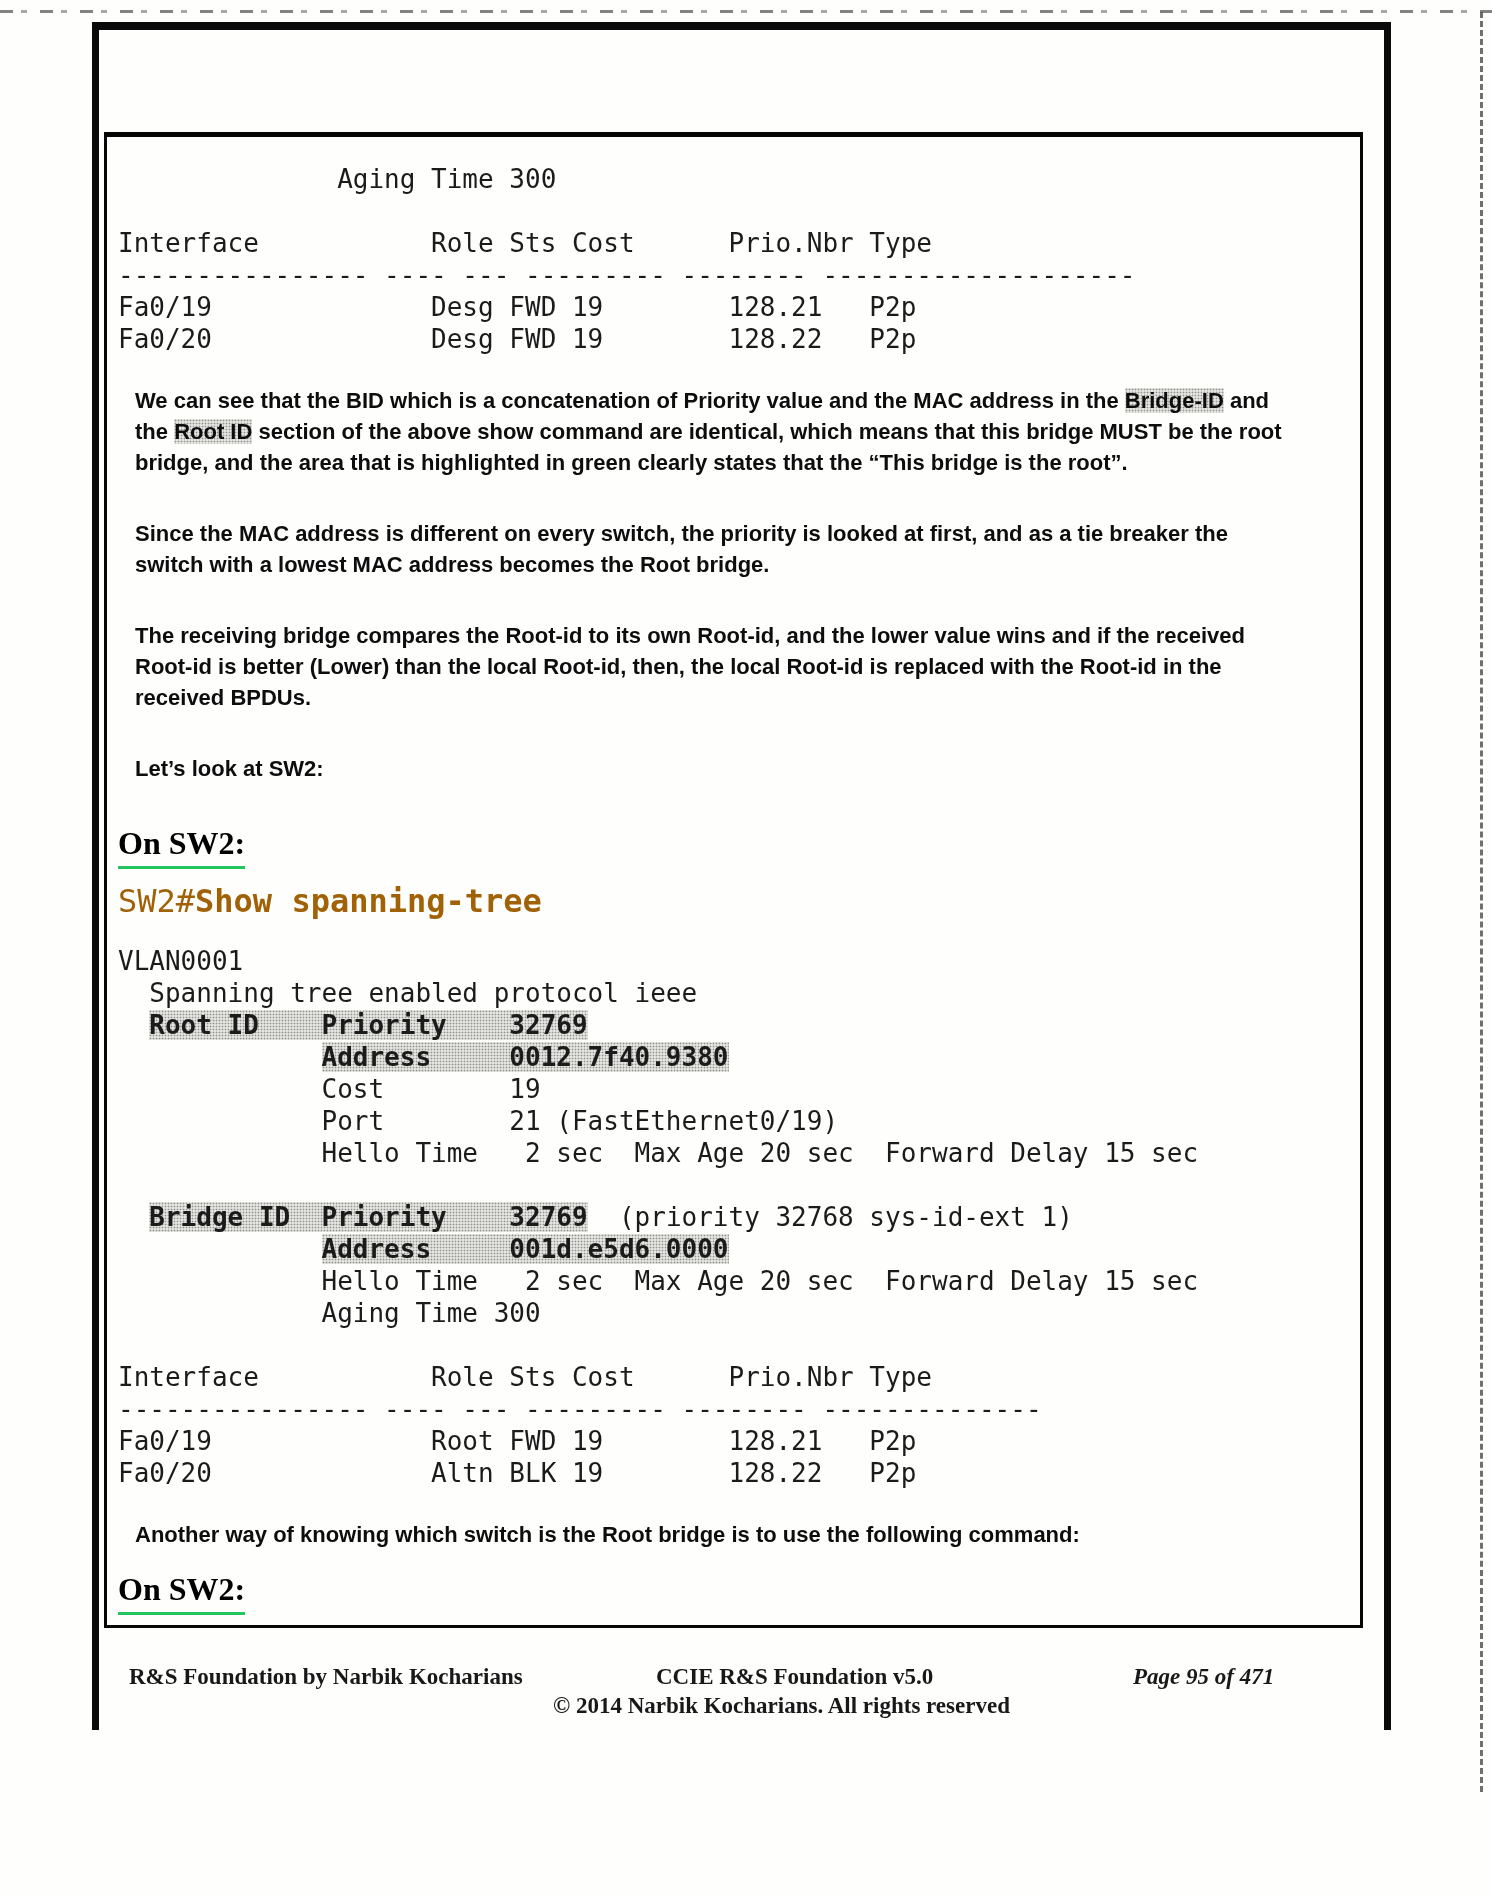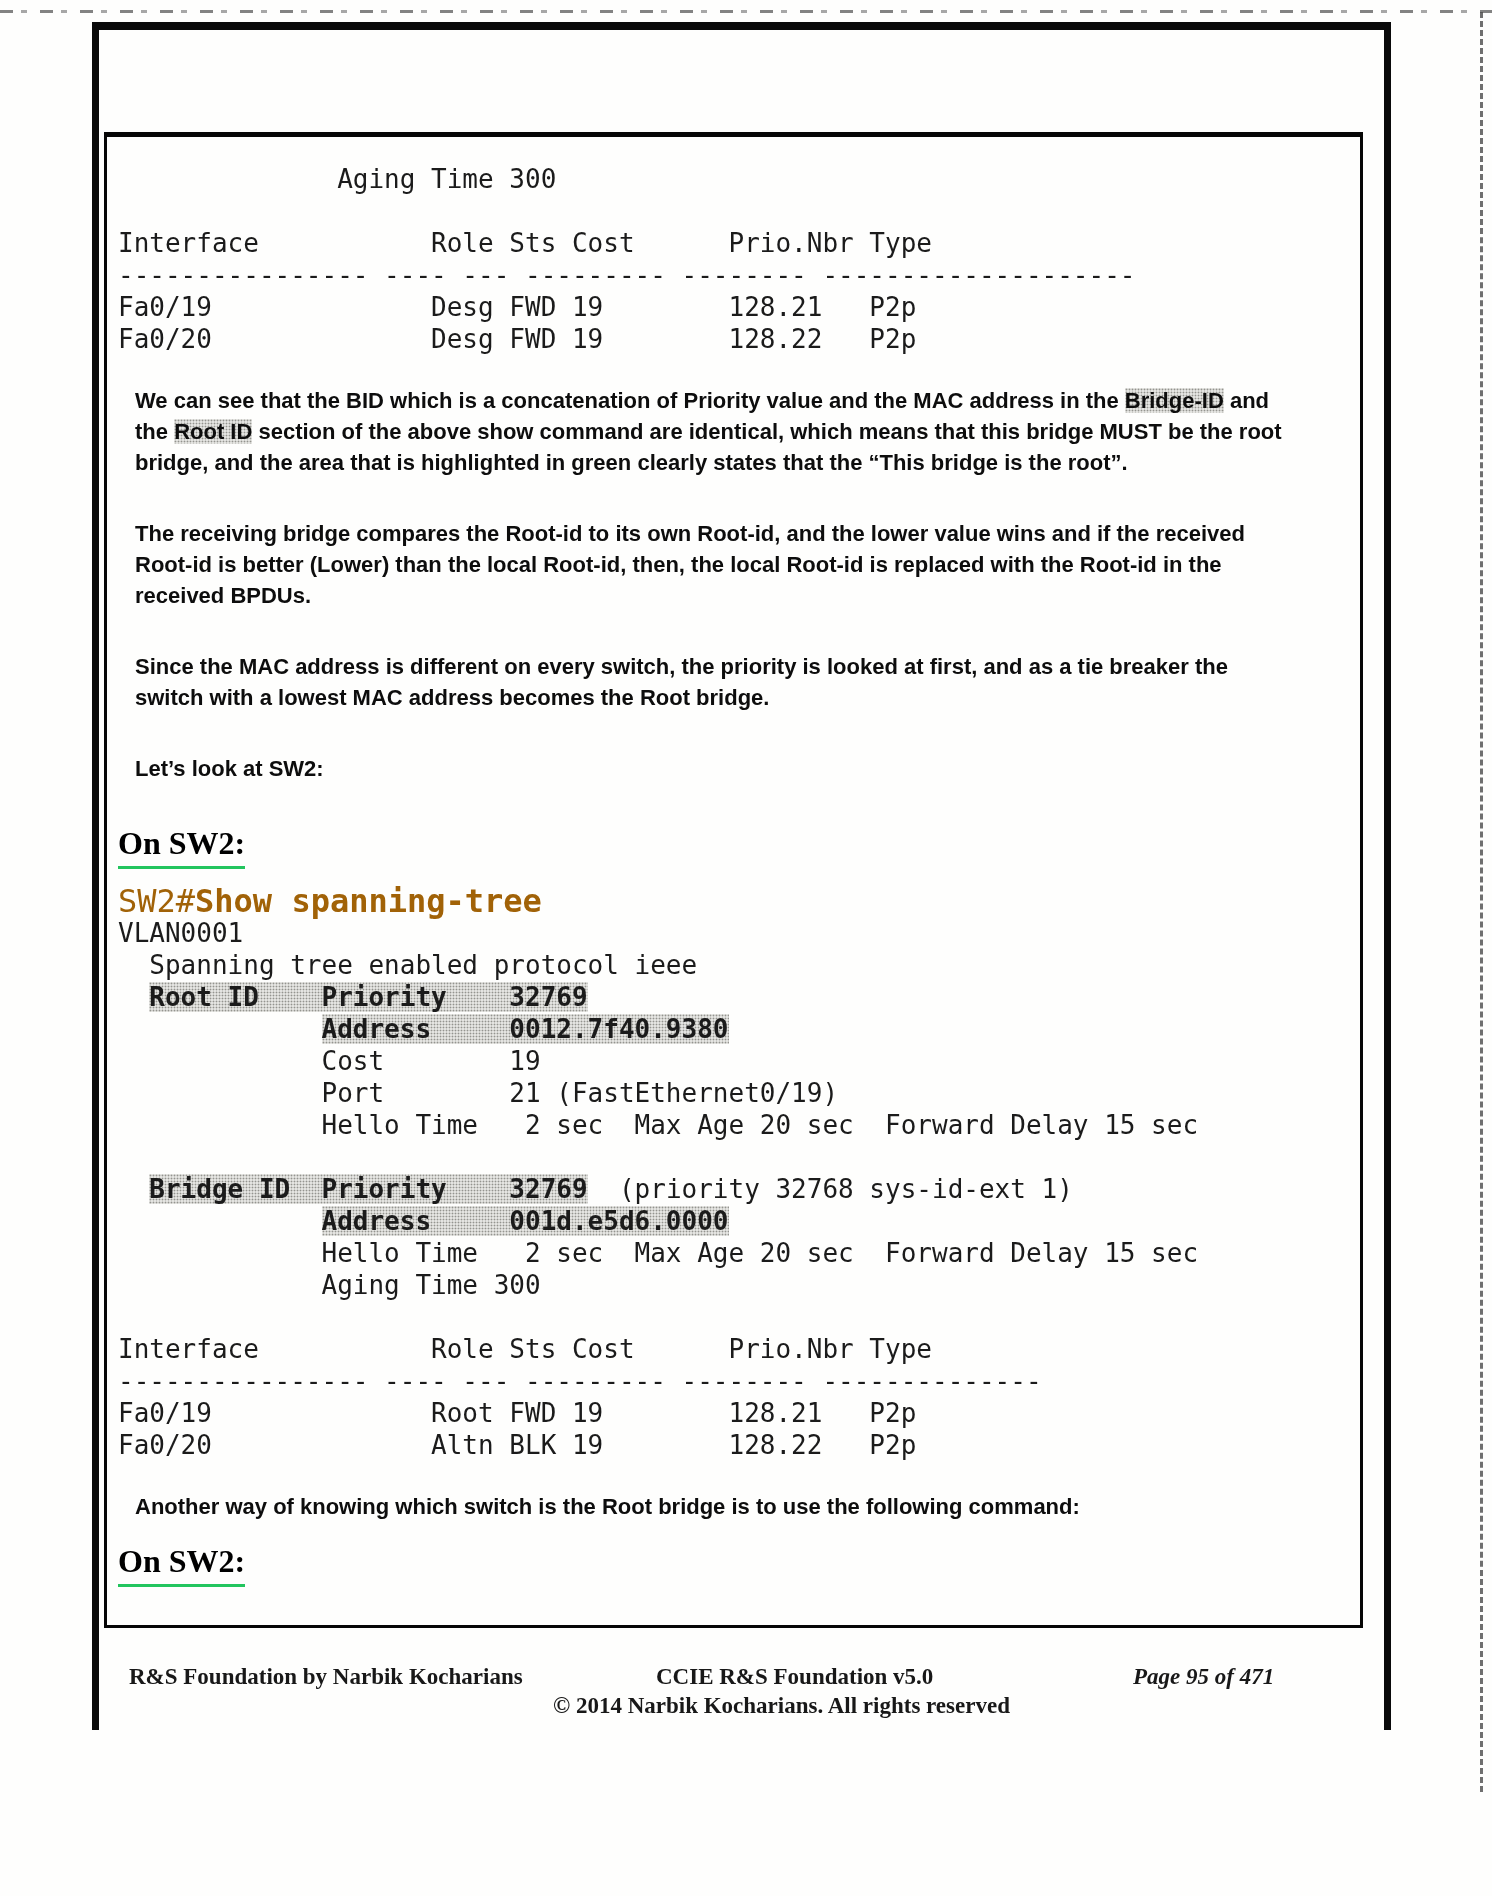--- a/index.html
+++ b/index.html
@@ -36,21 +36,21 @@
   .console .b{font-weight:700;}
   
   .hl{
     background-color:#e4e4e1;
     background-image:radial-gradient(circle,#94948f 0.9px,rgba(0,0,0,0) 1.05px);
     background-size:3px 3px;
   }
   
   .body-text{
     font-weight:700;font-size:22px;line-height:31px;margin:17px;color:#0d0d0d;
-  } .mt28{} .mt30{margin-top:30px;}
+  } .mt28{margin-top:28px;} .mt30{margin-top:30px;}
   .mt40{margin-top:40px;}
   
   .heading{
     font-family:"Liberation Serif",serif;font-weight:700;font-size:32px;
     margin:0;color:#000;line-height:38px;
   }
   .heading .ul{display:inline-block;border-bottom:3px solid #22c55e;padding-bottom:4px;}
   .h1wrap{margin-top:40px;}
   .h2wrap{margin-top:20px;}
   
@@ -83,23 +83,23 @@
   <pre class="console"><span>              Aging Time 300</span>
 <span></span>
 <span>Interface           Role Sts Cost      Prio.Nbr Type</span>
 <span>---------------- ---- --- --------- -------- --------------------</span>
 <span>Fa0/19              Desg FWD 19        128.21   P2p</span>
 <span>Fa0/20              Desg FWD 19        128.22   P2p</span>
 </pre>
 
   <p class="body-text mt30"><span>We can see that the BID which is a concatenation of Priority value and the MAC address in the </span><span class="hl">Bridge-ID</span><span> and the </span><span class="hl">Root ID</span><span> section of the above show command are identical, which means that this bridge MUST be the root bridge, and the area that is highlighted in green clearly states that the “This bridge is the root”.</span></p>
 
+  <p class="body-text mt40">Since the MAC address is different on every switch, the priority is looked at first, and as a tie breaker the switch with a lowest MAC address becomes the Root bridge.</p>
+
   <p class="body-text mt40">The receiving bridge compares the Root-id to its own Root-id, and the lower value wins and if the received Root-id is better (Lower) than the local Root-id, then, the local Root-id is replaced with the Root-id in the received BPDUs.</p>
-
-  <p class="body-text mt40">Since the MAC address is different on every switch, the priority is looked at first, and as a tie breaker the switch with a lowest MAC address becomes the Root bridge.</p>
 
   <p class="body-text mt40">Let’s look at SW2:</p>
 
   <div class="h1wrap">
     <h2 class="heading"><span class="ul">On SW2:</span></h2>
   </div>
 
   <div class="command"><span>SW2#</span><span class="cmd-bold">Show spanning-tree</span></div>
 
   <pre class="console mt28"><span>VLAN0001</span>

